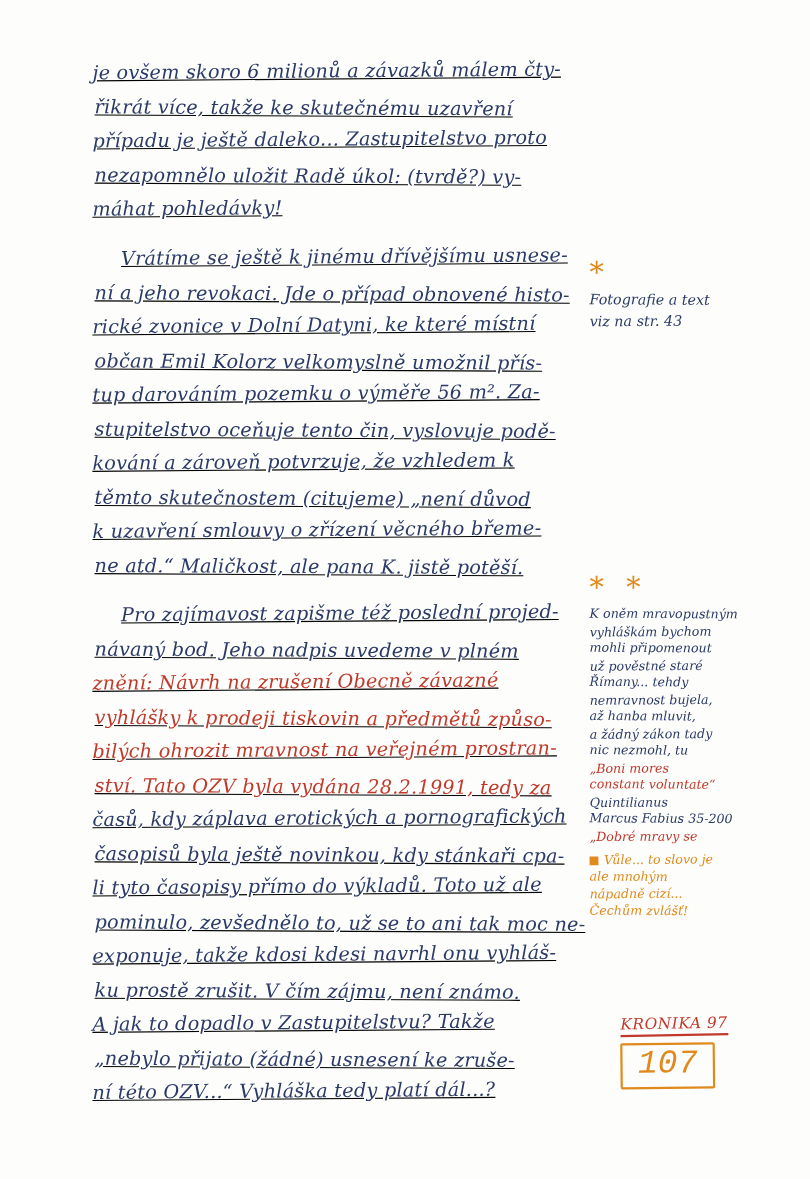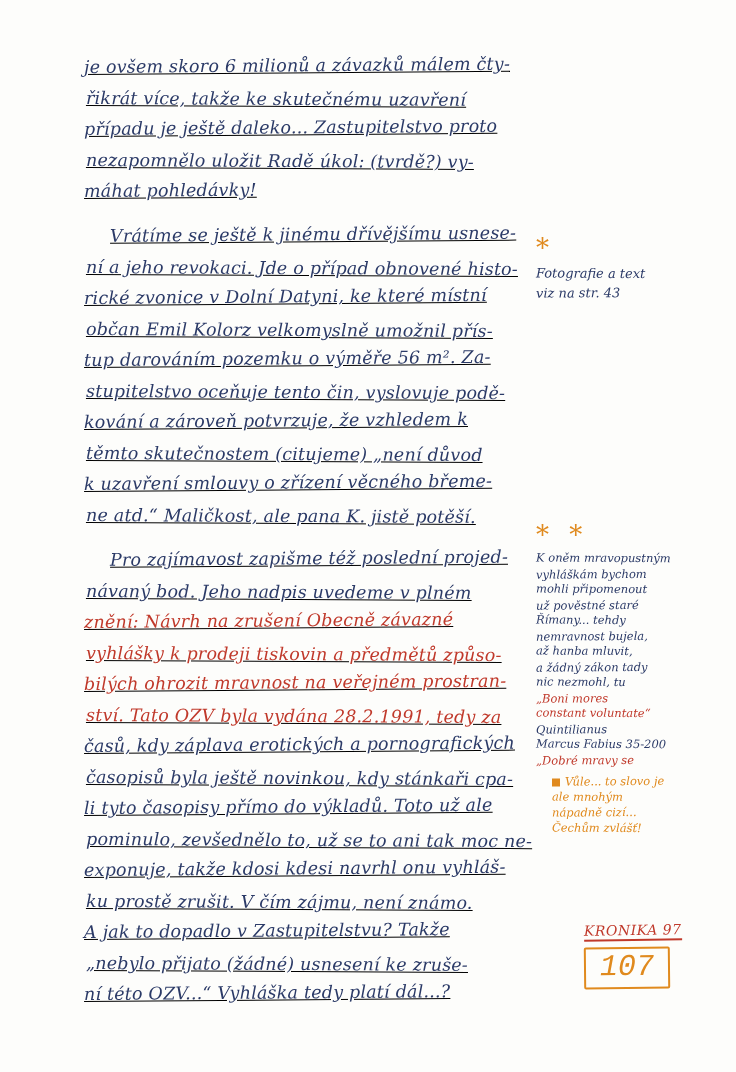--- a/index.html
+++ b/index.html
@@ -41,21 +41,21 @@
     letter-spacing: 0.2px;
     white-space: nowrap;
     transform-origin: left center;
   }
   .indent { padding-left: 26px; }
 
   
   .line:nth-child(odd)  { transform: rotate(-0.45deg); }
   .line:nth-child(even) { transform: rotate(0.28deg) translateX(2px); }
   .red   { color: #c0392b; }
-  .org   { color: #e08a1e; margin-left: 16px; }
+  .org   { color: #e08a1e; }
 
   
   .note {
     position: absolute;
     width: 190px;
     font-family: "DejaVu Serif", serif;
     font-style: italic;
   }
   .star {
     color: #e08a1e;
@@ -88,21 +88,21 @@
     display: inline-block;
     width: 8px; height: 8px;
     background: #e08a1e;
     margin-right: 5px;
     vertical-align: middle;
   }
 
   
   .pagenum {
     position: absolute;
-    left: 552px;
+    left: 532px;
     top: 920px;
     width: 100px;
     padding-left: 32px;
   }
   .kronika {
     font-family: "DejaVu Serif", serif;
     font-style: italic;
     font-size: 14px;
     color: #c0392b;
     letter-spacing: 0.5px;

